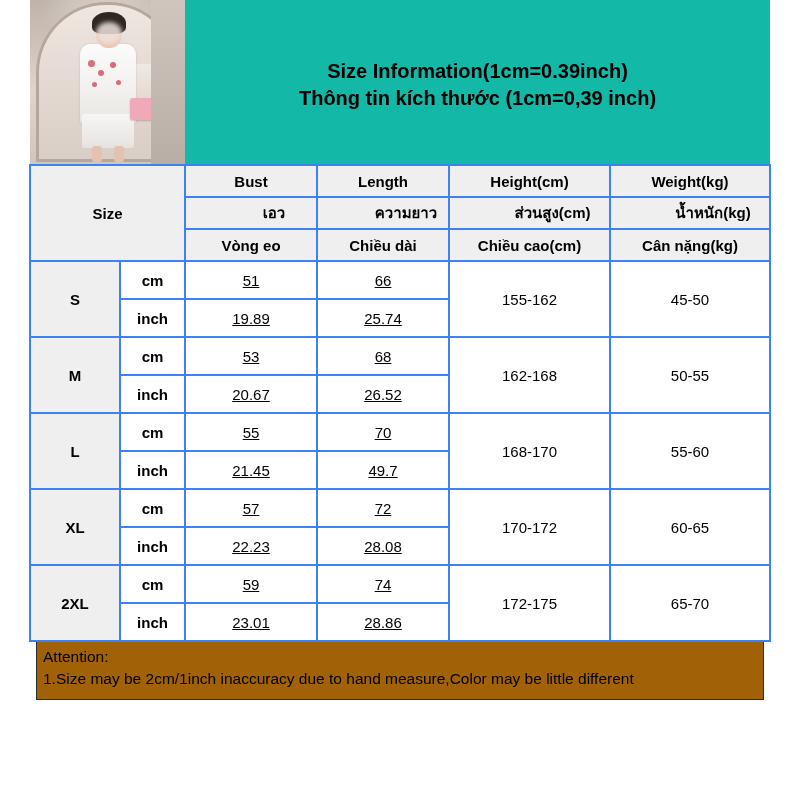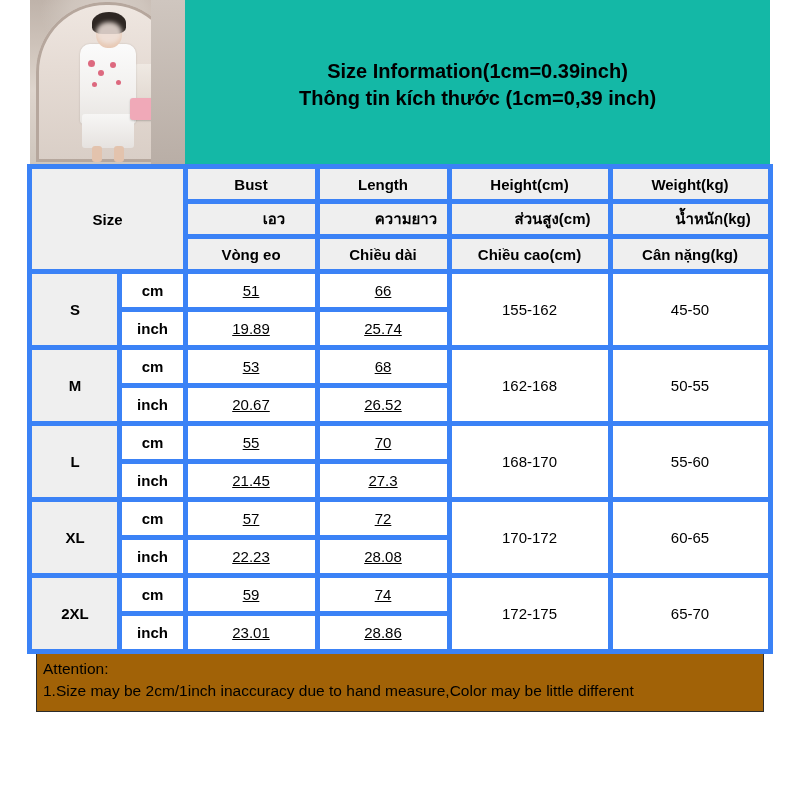--- a/index.html
+++ b/index.html
@@ -168,21 +168,21 @@
 
   
   table.size-table {
     width: 740px;
     margin: 0 auto;
     border-collapse: collapse;
     table-layout: fixed;
     background: #ffffff;
   }
   table.size-table td, table.size-table th {
-    border: 5px solid #3b82f6;
+    border: 2px solid #3b82f6;
     text-align: center;
     vertical-align: middle;
     font-size: 15px;
     padding: 2px 2px;
     background: #ffffff;
     color: #000;
   }
   .col-size  { width: 90px; }
   .col-unit  { width: 65px; }
   .col-bust  { width: 132px; }
@@ -334,21 +334,21 @@
         <td class="size-label" rowspan="2">L</td>
         <td class="unit-label">cm</td>
         <td class="val">55</td>
         <td class="val">70</td>
         <td class="span-val" rowspan="2">168-170</td>
         <td class="span-val" rowspan="2">55-60</td>
       </tr>
       <tr class="row-h">
         <td class="unit-label">inch</td>
         <td class="val">21.45</td>
-        <td class="val">27.3</td>
+        <td class="val">49.7</td>
       </tr>
 
       <tr class="row-h">
         <td class="size-label" rowspan="2">XL</td>
         <td class="unit-label">cm</td>
         <td class="val">57</td>
         <td class="val">72</td>
         <td class="span-val" rowspan="2">170-172</td>
         <td class="span-val" rowspan="2">60-65</td>
       </tr>

